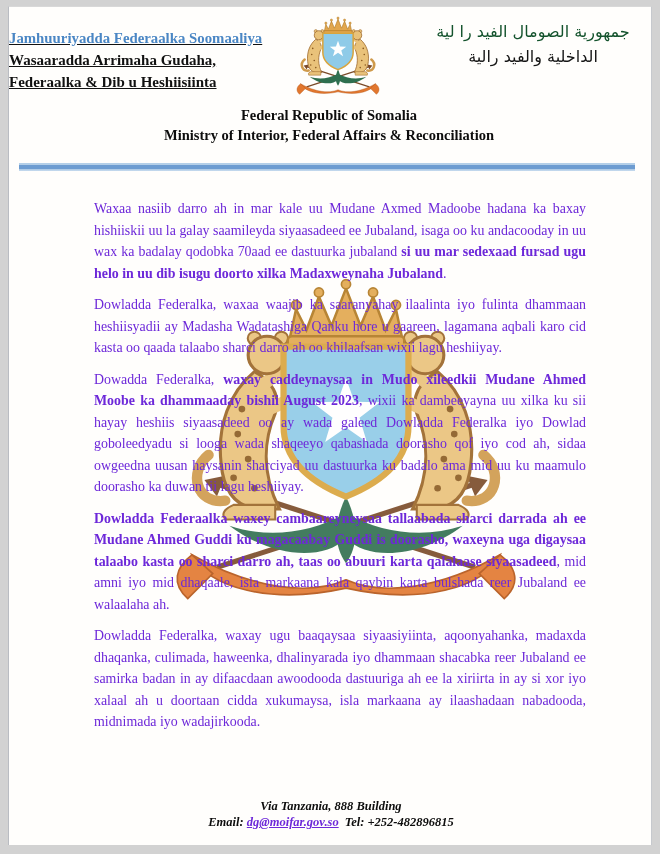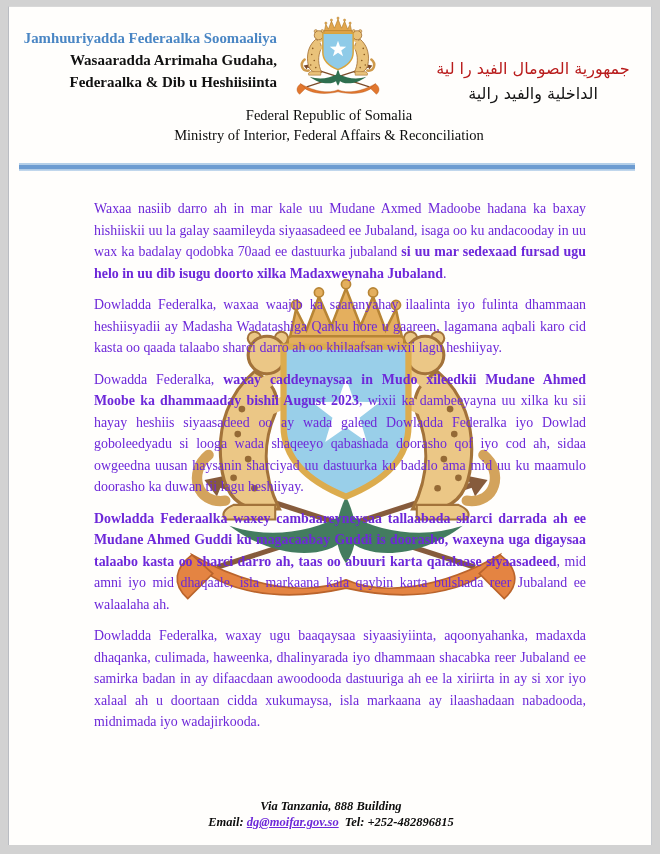--- a/index.html
+++ b/index.html
@@ -13,33 +13,33 @@
   .page {
     position:absolute; left:8px; top:6px; width:644px; height:839px;
     background:#fffefc;
     border-left:1px solid #b9bcc2;
     border-right:1px solid #c6c9ce;
     border-top:1px solid #d8d8d8;
   }
   
   .somali-block {
     position:absolute; left:0px; top:20px; width:268px;
-    text-align:right; font-weight:bold; font-size:15px; line-height:22px;
-    color:#111; z-index:2;
+    text-align:left; font-weight:bold; font-size:15px; line-height:22px;
+    color:#111; z-index:2;text-decoration:underline;
   }
   .somali-line1 { white-space:nowrap; font-size:14.8px; }
   .arabic-block {
     position:absolute; left:400px; top:12px; width:248px;
     text-align:center; direction:rtl;
     font-family:"DejaVu Sans", sans-serif;
     font-size:16px; line-height:25px; color:#151515; z-index:2;
   }
   .english-block {
     position:absolute; left:0; top:98px; width:640px;
-    text-align:center; font-weight:normal; font-size:14.5px; line-height:20px;
+    text-align:center; font-weight:bold; font-size:14.5px; line-height:20px;
     color:#0d0d0d; z-index:2;
   }
   .emblem { position:absolute; left:266px; top:5px; width:126px; height:96px; z-index:3; }
   .rule {
     position:absolute; left:10px; top:156px; width:616px; height:8px; z-index:2;
     background:linear-gradient(to bottom,
       #b4cfe8 0px, #b4cfe8 2px,
       #6d9cd1 2px, #6d9cd1 6px,
       #a8c6e3 6px, #c9dcef 8px);
   }
@@ -126,21 +126,21 @@
     <div class="somali-line1" style="color:#4a86c4;">Jamhuuriyadda Federaalka Soomaaliya</div>
     <div>Wasaaradda Arrimaha Gudaha,</div>
     <div>Federaalka &amp; Dib u Heshiisiinta</div>
   </div>
 
   <svg class="emblem" viewBox="0 0 220 190" preserveAspectRatio="xMidYMid meet">
     <use href="#coa"></use>
   </svg>
 
   <div class="arabic-block">
-    <div style="color:#b91c1c;margin-top:37px;">جمهورية الصومال الفيد را لية</div>
+    <div style="color:#14532d;">جمهورية الصومال الفيد را لية</div>
     <div>الداخلية والفيد رالية</div>
   </div>
 
   <div class="english-block">
     <div>Federal Republic of Somalia</div>
     <div>Ministry of Interior, Federal Affairs &amp; Reconciliation</div>
   </div>
 
   <div class="rule"></div>
 

